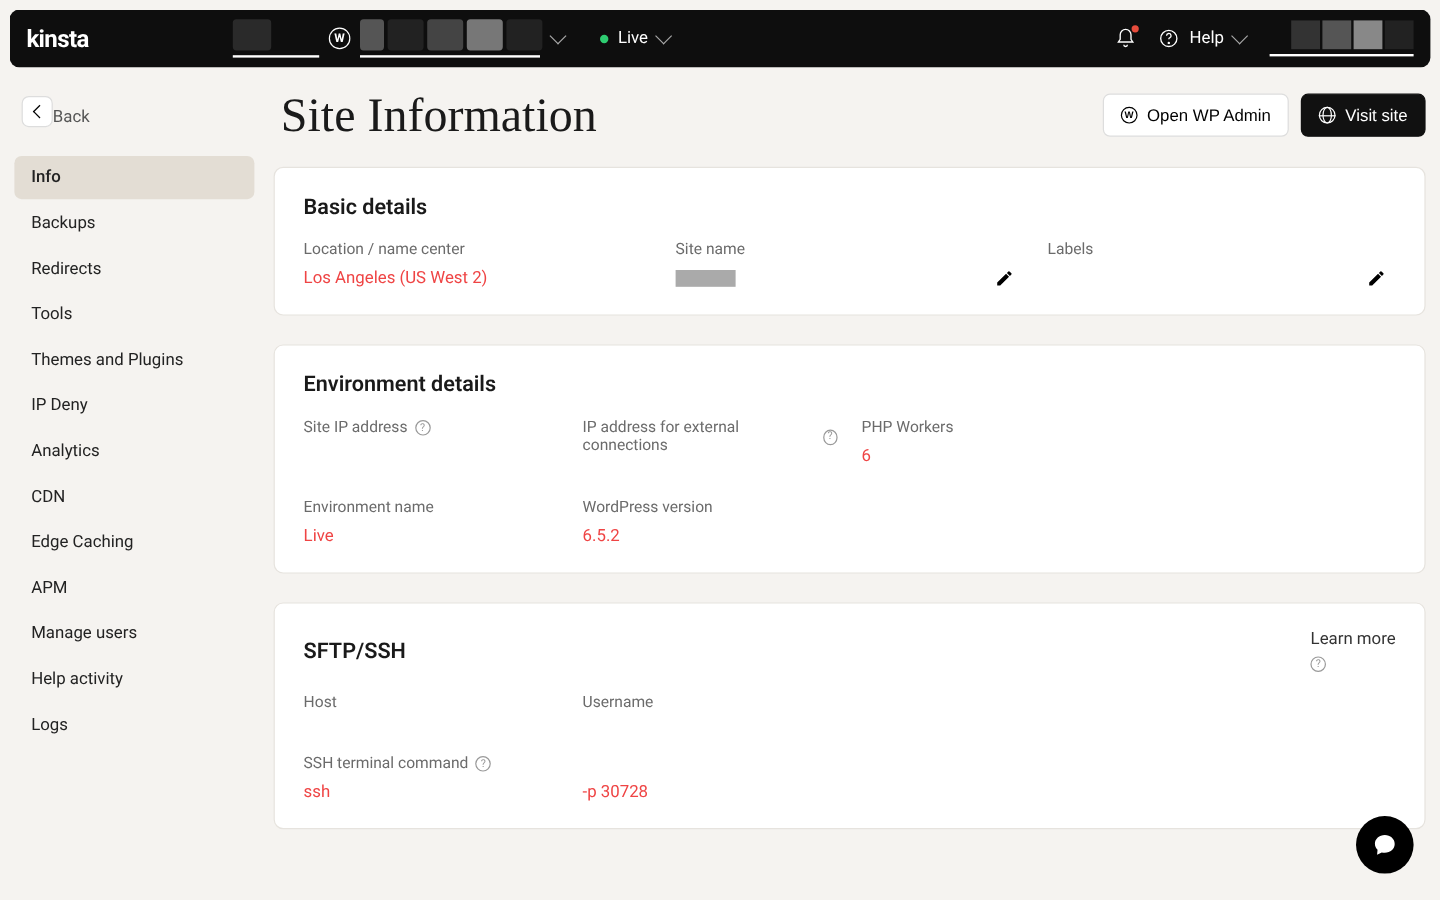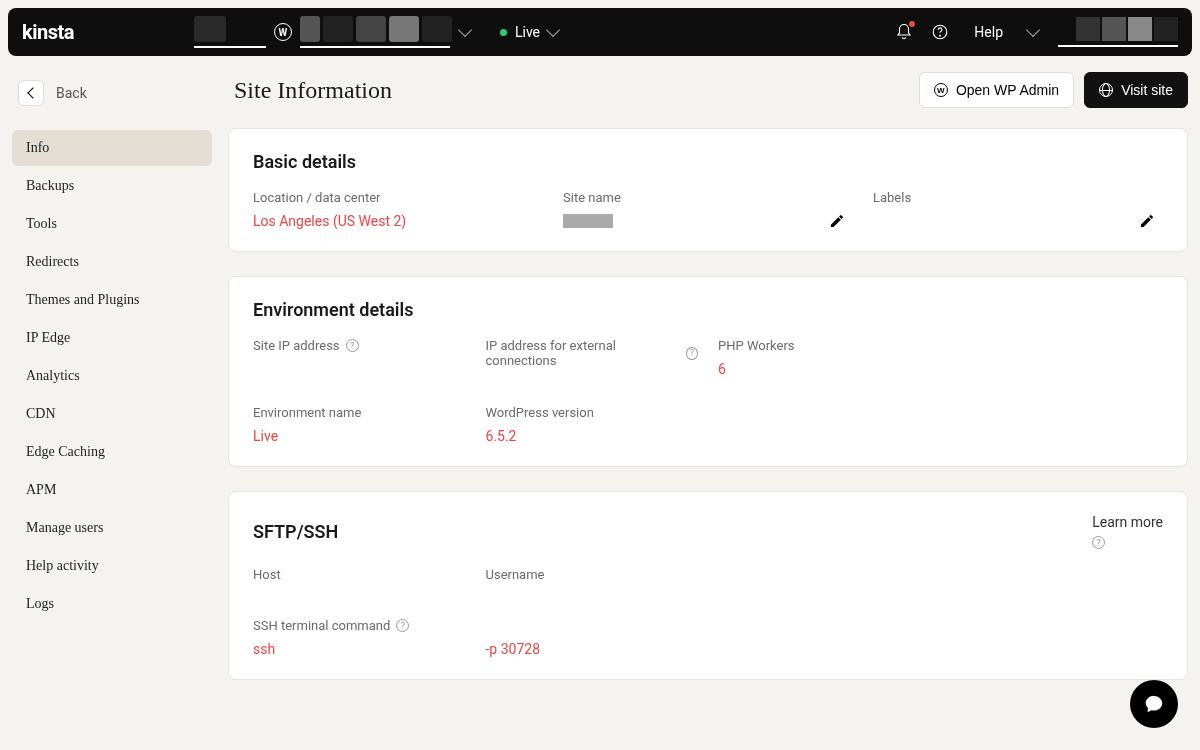--- a/index.html
+++ b/index.html
@@ -9,43 +9,43 @@
 .topbar { position: fixed; top: 8px; left: 8px; right: 8px; height: 48px; background: #0e0e0e; border-radius: 8px; display: flex; align-items: center; padding: 0 14px; color: #fff; z-index: 100; }
 .topbar .logo { font-weight: 700; font-size: 20px; letter-spacing: -0.5px; }
 .topbar .crumb-group { display: flex; align-items: center; margin-left: 120px; gap: 8px; }
 .topbar .crumb-box { height: 26px; background: #2a2a2a; border-radius: 3px; }
 .topbar .crumb-underline { height: 2px; background: #fff; }
 .topbar .wp-icon { width: 18px; height: 18px; border: 1.5px solid #fff; border-radius: 50%; display: inline-flex; align-items: center; justify-content: center; font-size: 10px; font-weight: 700; }
 .topbar .chev { width: 10px; height: 10px; border-right: 1.5px solid #aaa; border-bottom: 1.5px solid #aaa; transform: rotate(45deg); margin-top: -4px; }
 .topbar .env-pill { display: flex; align-items: center; gap: 8px; margin-left: 30px; cursor: pointer; }
 .topbar .dot-green { width: 7px; height: 7px; background: #2ecc71; border-radius: 50%; }
 .topbar .spacer { flex: 1; }
-.topbar .tool { display: flex; align-items: center; gap: 25px; margin-left: 18px; cursor: pointer; }
+.topbar .tool { display: flex; align-items: center; gap: 8px; margin-left: 18px; cursor: pointer; }
 .topbar .bell { position: relative; }
 .topbar .bell .badge { position: absolute; top: -2px; right: -2px; width: 6px; height: 6px; background: #e74c3c; border-radius: 50%; }
 .topbar .avatar-group { display: flex; flex-direction: column; align-items: flex-end; margin-left: 20px; }
 .topbar .avatar-row { display: flex; gap: 2px; }
 .topbar .avatar-box { width: 24px; height: 24px; background: #444; }
 .icon-svg { width: 18px; height: 18px; stroke: #fff; fill: none; stroke-width: 1.5; }
 
 
 .page { padding: 72px 12px 24px 12px; display: flex; }
 .left-col { width: 200px; flex-shrink: 0; }
-.back-row { display: flex; align-items: center; gap: 12px; padding: 8px 6px 24px; }
+.back-row { display: flex; align-items: flex-end; padding: 8px 6px 24px; }
 .back-btn { width: 26px; height: 26px; border: 1px solid #ddd; border-radius: 6px; background: #fff; display: flex; align-items: center; justify-content: center; cursor: pointer; }
 .back-btn .arr { width: 8px; height: 8px; border-left: 1.5px solid #000; border-bottom: 1.5px solid #000; transform: rotate(45deg); margin-left: 3px; }
 .back-label { color: #555; }
 .side-nav { display: flex; flex-direction: column; gap: 2px; }
-.side-item { padding: 10px 14px; border-radius: 6px; cursor: pointer; color: #222; font-family: Liberation Serif, serif; }
+.side-item { padding: 10px 14px; border-radius: 6px; cursor: pointer; color: #222; }
 .side-item.active { background: #e3ddd4; font-weight: 500; }
 
 
 .main { flex: 1; margin-left: 16px; }
 .page-head { display: flex; align-items: center; margin-bottom: 20px; padding-left: 6px; }
-.page-title { font-family: Georgia, "Times New Roman", serif; font-size: 24px; font-weight: 400; }
+.page-title { font-family: Georgia, "Times New Roman", serif; font-size: 40px; font-weight: 400; }
 .page-head .actions { margin-left: auto; display: flex; gap: 10px; }
 .btn { height: 36px; padding: 0 14px; border-radius: 6px; display: inline-flex; align-items: center; gap: 8px; font-size: 14px; cursor: pointer; border: 1px solid #ddd; background: #fff; }
 .btn.dark { background: #111; color: #fff; border-color: #111; }
 .btn .wp-mini { width: 14px; height: 14px; border: 1.3px solid #000; border-radius: 50%; display: inline-flex; align-items: center; justify-content: center; font-size: 8px; font-weight: 700; }
 .btn .globe { width: 14px; height: 14px; border: 1.3px solid #fff; border-radius: 50%; position: relative; }
 .btn .globe::before { content: ""; position: absolute; left: 50%; top: -1px; bottom: -1px; width: 6px; border: 1.3px solid #fff; border-radius: 50%; transform: translateX(-50%); }
 .btn .globe::after { content: ""; position: absolute; left: -1px; right: -1px; top: 50%; height: 1.3px; background: #fff; }
 
 .card { background: #fff; border: 1px solid #e6e3de; border-radius: 8px; padding: 22px 24px; margin-bottom: 24px; }
 .card-head { display: flex; align-items: center; margin-bottom: 18px; }
@@ -131,24 +131,24 @@
   <div class="left-col">
     <div class="back-row">
       <div class="back-btn">
         <span class="arr"></span>
       </div>
       <span class="back-label">Back</span>
     </div>
     <nav class="side-nav">
       <div class="side-item active"><span>Info</span></div>
       <div class="side-item"><span>Backups</span></div>
+      <div class="side-item"><span>Redirects</span></div>
       <div class="side-item"><span>Tools</span></div>
-      <div class="side-item"><span>Redirects</span></div>
       <div class="side-item"><span>Themes and Plugins</span></div>
-      <div class="side-item"><span>IP Edge</span></div>
+      <div class="side-item"><span>IP Deny</span></div>
       <div class="side-item"><span>Analytics</span></div>
       <div class="side-item"><span>CDN</span></div>
       <div class="side-item"><span>Edge Caching</span></div>
       <div class="side-item"><span>APM</span></div>
       <div class="side-item"><span>Manage users</span></div>
       <div class="side-item"><span>Help activity</span></div>
       <div class="side-item"><span>Logs</span></div>
     </nav>
   </div>
 
@@ -166,21 +166,21 @@
         </button>
       </div>
     </div>
 
     <div class="card">
       <div class="card-head">
           <div class="card-title">Basic details</div>
         </div>
       <div class="grid-3">
         <div>
-          <div class="field-label">Location / data center</div>
+          <div class="field-label">Location / name center</div>
           <div class="field-value">Los Angeles (US West 2)</div>
         </div>
         <div>
           <div class="field-label">Site name</div>
           <div class="cell-with-edit">
             <span class="redact"></span>
             <span class="pencil"><svg viewBox="0 0 24 24">
                   <path d="M3 17.25V21h3.75L17.81 9.94l-3.75-3.75L3 17.25zM20.71 7.04a1 1 0 0 0 0-1.41l-2.34-2.34a1 1 0 0 0-1.41 0l-1.83 1.83 3.75 3.75 1.83-1.83z"></path>
                 </svg></span>
           </div>

